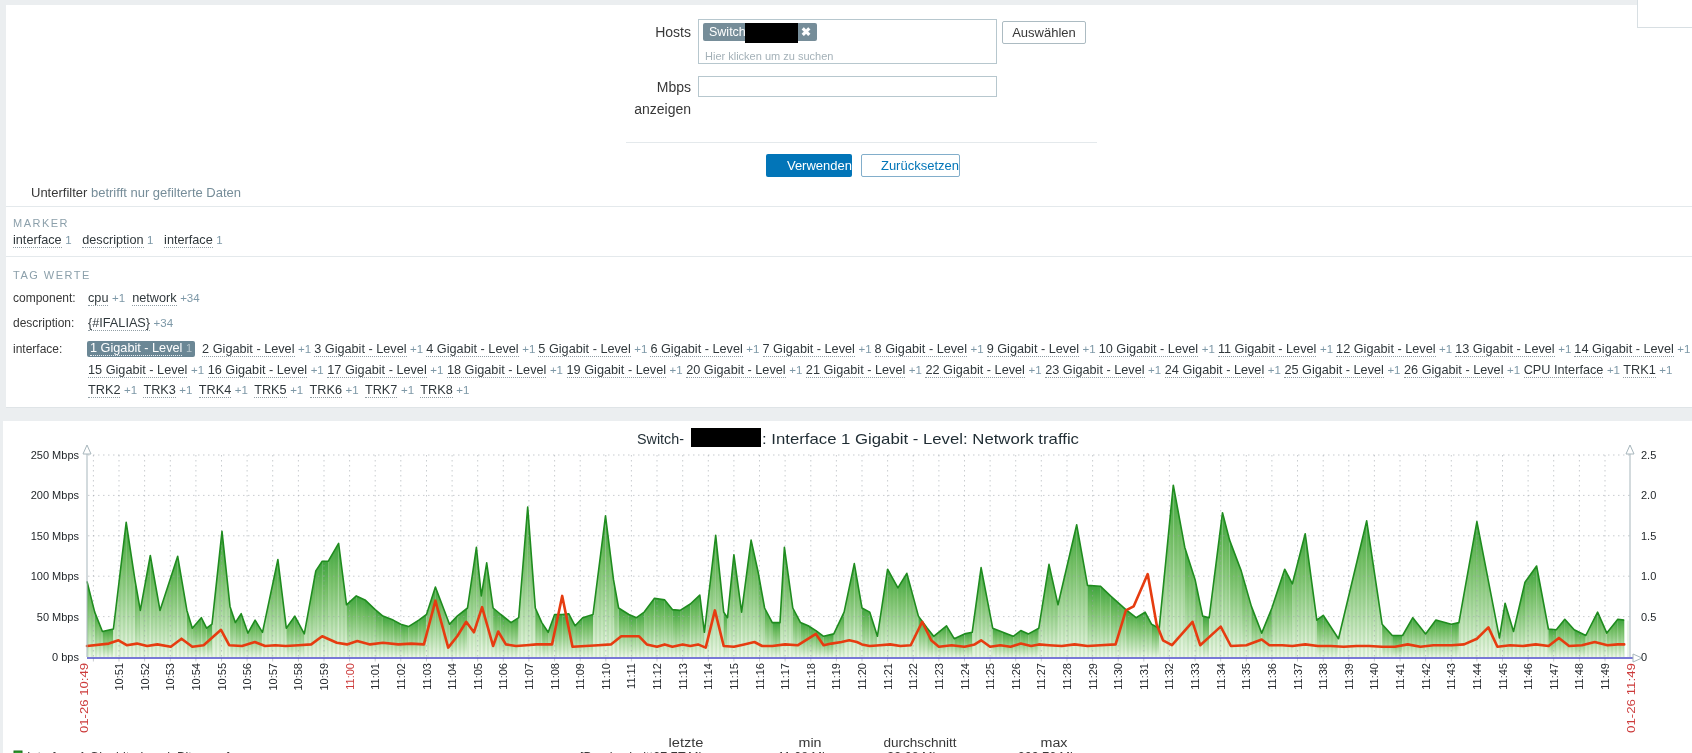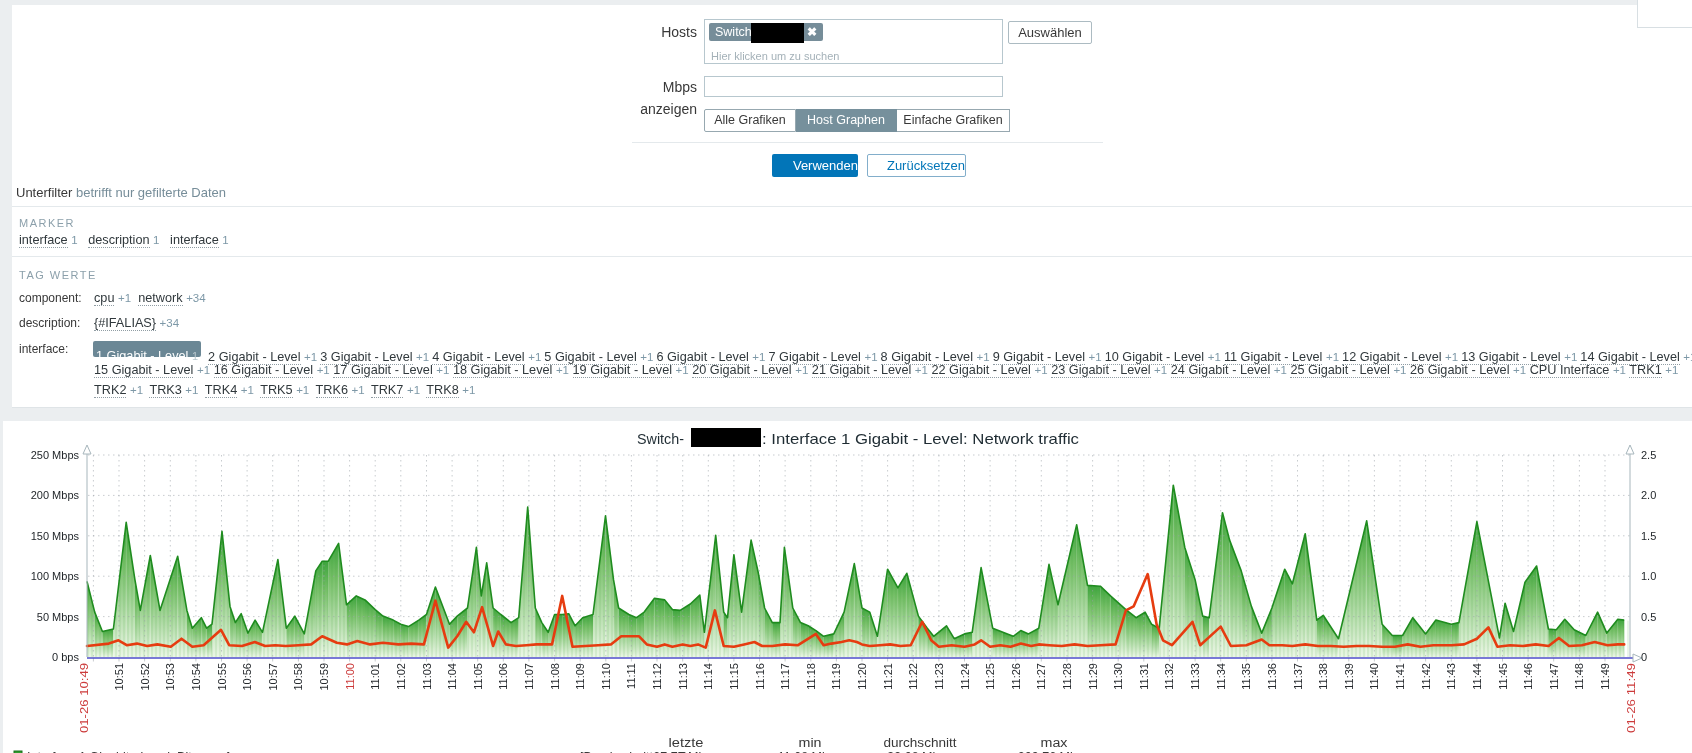--- a/index.html
+++ b/index.html
@@ -1,16 +1,16 @@
 <!DOCTYPE html>
 <html><head><meta charset="utf-8"><style>
 *{margin:0;padding:0;box-sizing:border-box}
 html,body{width:1692px;height:753px;overflow:hidden;background:#ebeef0;
 font-family:"Liberation Sans",sans-serif;color:#383838}
-.box{background:#fff;margin-left:12px}
+.box{background:#fff;margin-left:6px}
 .filterbox{position:relative;height:403px;border-bottom:1px solid #dfe4e7}
 .tabcorner{position:fixed;right:0;top:0;width:55px;height:28px;background:#fff;
 border-left:1px solid #d8dfe3;border-bottom:1px solid #d8dfe3;z-index:5}
 .lab{position:absolute;font-size:14px;color:#383838;text-align:right}
 .ms{position:absolute;left:692px;top:14px;width:299px;height:45px;border:1px solid #b7c7ce;background:#fff}
 .chip{position:absolute;left:4px;top:3px;width:114px;height:18px;background:#768d99;border-radius:2px;
 color:#fff;font-size:12.5px;line-height:18px;padding:0 0 0 6px;white-space:nowrap}
 .chipx{position:absolute;right:6px;top:0;color:#fff;font-weight:bold;font-size:12px}
 .redact1{position:absolute;left:739px;top:18px;width:53px;height:20px;background:#000;z-index:4}
 .ph{position:absolute;left:6px;top:30px;font-size:11px;color:#a4b1b8}
@@ -19,56 +19,51 @@
 .inp{position:absolute;left:692px;top:71px;width:299px;height:21px;border:1px solid #b7c7ce;background:#fff}
 .radio{position:absolute;left:692px;top:104px;height:23px;display:flex;font-size:12.5px}
 .radio div{border:1px solid #97a8b0;border-left-width:0;line-height:21px;text-align:center;background:#fff;color:#383838}
 .radio div:first-child{border-left-width:1px;border-radius:2px 0 0 2px}
 .radio div.sel{background:#76909c;color:#fff;border-color:#76909c}
 .hr1{position:absolute;left:620px;top:137px;width:471px;height:1px;background:#e4e9ec}
 .btnblue{position:absolute;left:760px;top:149px;width:86px;height:23px;background:#0275b8;
 border-radius:2px;color:#fff;font-size:13px;text-align:right;line-height:23px}
 .btnalt{position:absolute;left:855px;top:149px;width:99px;height:23px;background:#fff;
 border:1px solid #82aecb;border-radius:2px;color:#0275b8;font-size:13px;text-align:right;line-height:21px}
-.uf{position:absolute;left:4px;top:180px;font-size:13px;color:#383838}
+.uf{position:absolute;left:25px;top:180px;font-size:13px;color:#383838}
 .uf a{color:#768d99;text-decoration:none}
 .hrfull{position:absolute;left:0;width:1692px;height:1px;background:#e4e9ec}
 .sfh{position:absolute;left:7px;font-size:11px;color:#8ca0ab;letter-spacing:1.5px}
 .sfrow{position:absolute;font-size:12.7px;white-space:nowrap}
 .rowlab{position:absolute;left:7px;font-size:12px;color:#383838}
 .lnk{color:#30383c;border-bottom:1px dotted #909da4}
 .cnt{color:#7d98a7;font-size:11.5px}
 .ent{margin-right:0px}
 .ent1{margin-right:-0.5px}
 .ent3{margin-right:3px}
 .chip2{display:inline-block;background:#6b8795;color:#fff;border-radius:2px;height:16px;
-line-height:15px;padding:8px 3px;position:relative;top:-1px}
+line-height:15px;padding:0 3px;position:relative;top:-1px}
 .chip2 .in{border-bottom:1px dotted rgba(255,255,255,.85)}
 .chip2 .c2{color:#b9c7ce;font-size:11px}
 .gap{height:13px}
 .graphbox{position:relative;height:332px;margin-left:3px;background:#fff}
 </style></head><body>
 <div style="height:5px"></div>
 <div class="tabcorner"></div>
 <div class="box filterbox">
 <div class="lab" style="left:630px;top:19px;width:55px">Hosts</div>
 <div class="ms">
       <div class="chip">Switch-<span class="chipx">✖</span></div>
 <div class="ph">Hier klicken um zu suchen</div>
     </div>
 <div class="redact1"></div>
 <div class="btngray">Auswählen</div>
 <div class="lab" style="left:630px;top:74px;width:55px">Mbps</div>
 <input class="inp" style="">
 <div class="lab" style="left:615px;top:96px;width:70px">anzeigen</div>
-<div class="radio">
-      <div style="width:92px">Alle Grafiken</div>
-      <div class="sel" style="width:101px">Host Graphen</div>
-      <div style="width:113px">Einfache Grafiken</div>
-    </div>
 <div class="hr1"></div>
 <div class="btnblue">Verwenden</div>
 <div class="btnalt">Zurücksetzen</div>
 <div class="uf">Unterfilter <a>betrifft nur gefilterte Daten</a></div>
 <div class="hrfull" style="top:201px"></div>
 <div class="sfh" style="top:212px">MARKER</div>
 <div class="sfrow" style="left:7px;top:228px"><span class="lnk">interface</span> <span class="cnt">1</span>&nbsp;&nbsp;&nbsp;<span class="lnk">description</span> <span class="cnt">1</span>&nbsp;&nbsp;&nbsp;<span class="lnk">interface</span> <span class="cnt">1</span></div>
 <div class="hrfull" style="top:251px"></div>
 <div class="sfh" style="top:264px">TAG WERTE</div>
 <div class="rowlab" style="top:286px">component:</div>

